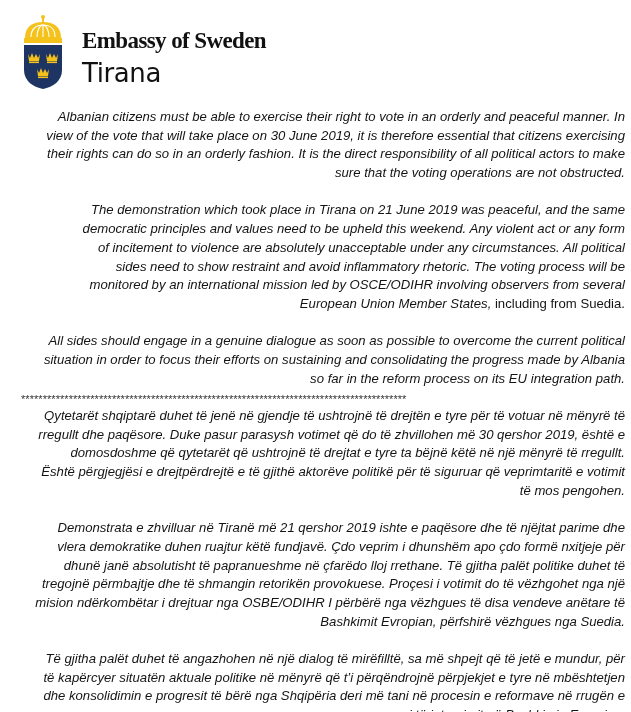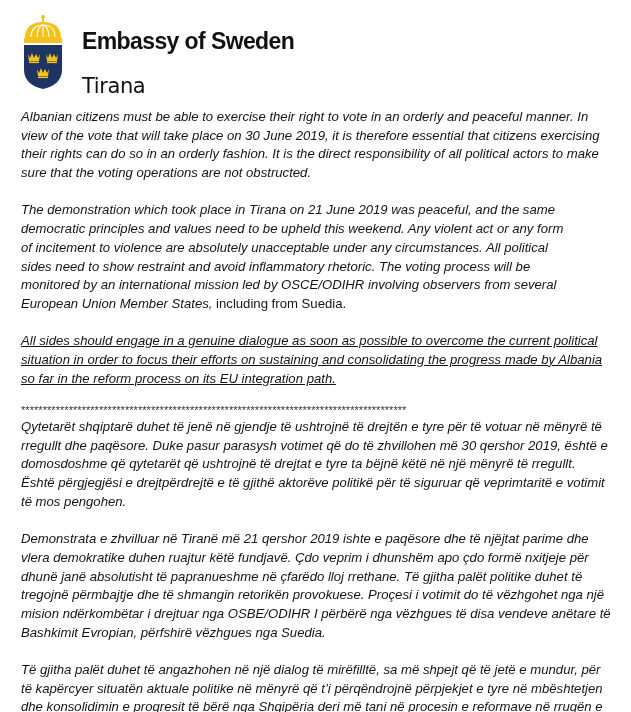--- a/index.html
+++ b/index.html
@@ -1,42 +1,42 @@
 <!DOCTYPE html>
 <html><head>
   <meta charset="utf-8">
   <style>
     html, body { margin: 0; padding: 0; background: #ffffff; }
     body { width: 631px; height: 712px; position: relative; overflow: hidden; }
     .header { position: absolute; left: 0; top: 0; width: 631px; height: 100px; }
     .logo { position: absolute; left: 21px; top: 14px; width: 44px; height: 76px; }
     .org-name {
       position: absolute; left: 82px; top: 28px;
-      font-family: Liberation Sans, sans-serif; font-weight: bold;
+      font-family: Liberation Serif, serif; font-weight: bold;
       font-size: 23px; color: #111111; letter-spacing: -0.6px; white-space: nowrap;
     }
     .org-city {
       position: absolute; left: 82px; top: 58px;
       font-family: "DejaVu Sans", sans-serif;
-      font-size: 21px; color: #111111; letter-spacing: -0.4px; white-space: nowrap; margin-top: 16px;
+      font-size: 26px; color: #111111; letter-spacing: -0.4px; white-space: nowrap;
     }
     .content {
       position: absolute; left: 21px; top: 108px; width: 606px;
       font-family: "Liberation Sans", sans-serif; font-style: italic;
       font-size: 13.2px; line-height: 18.7px; color: #141414;
     }
-    .para { margin: 0 0 18.7px 0; }
+    .para { margin: 0 0 18.7px 0; text-align: right; }
     .line { display: block; white-space: nowrap; height: 18.7px; }
     .nonitalic { font-style: normal; }
     .stars {
       display: block; white-space: nowrap; overflow: hidden; height: 18.7px;
       font-style: normal; font-size: 11px; letter-spacing: 0.05px; color: #333;
       line-height: 22px;
     }
-    .para.tight { margin-bottom: 11px; text-decoration: underline; }
+    .para.tight { margin-bottom: 0; }
   </style>
 </head>
 <body>
 
 <div class="header">
   <svg class="logo" viewBox="0 0 44 76">
 
     <g>
       <circle cx="22" cy="3" r="2" fill="#F4C21B"></circle>
       <rect x="21" y="3" width="2" height="6" fill="#F4C21B"></rect>

